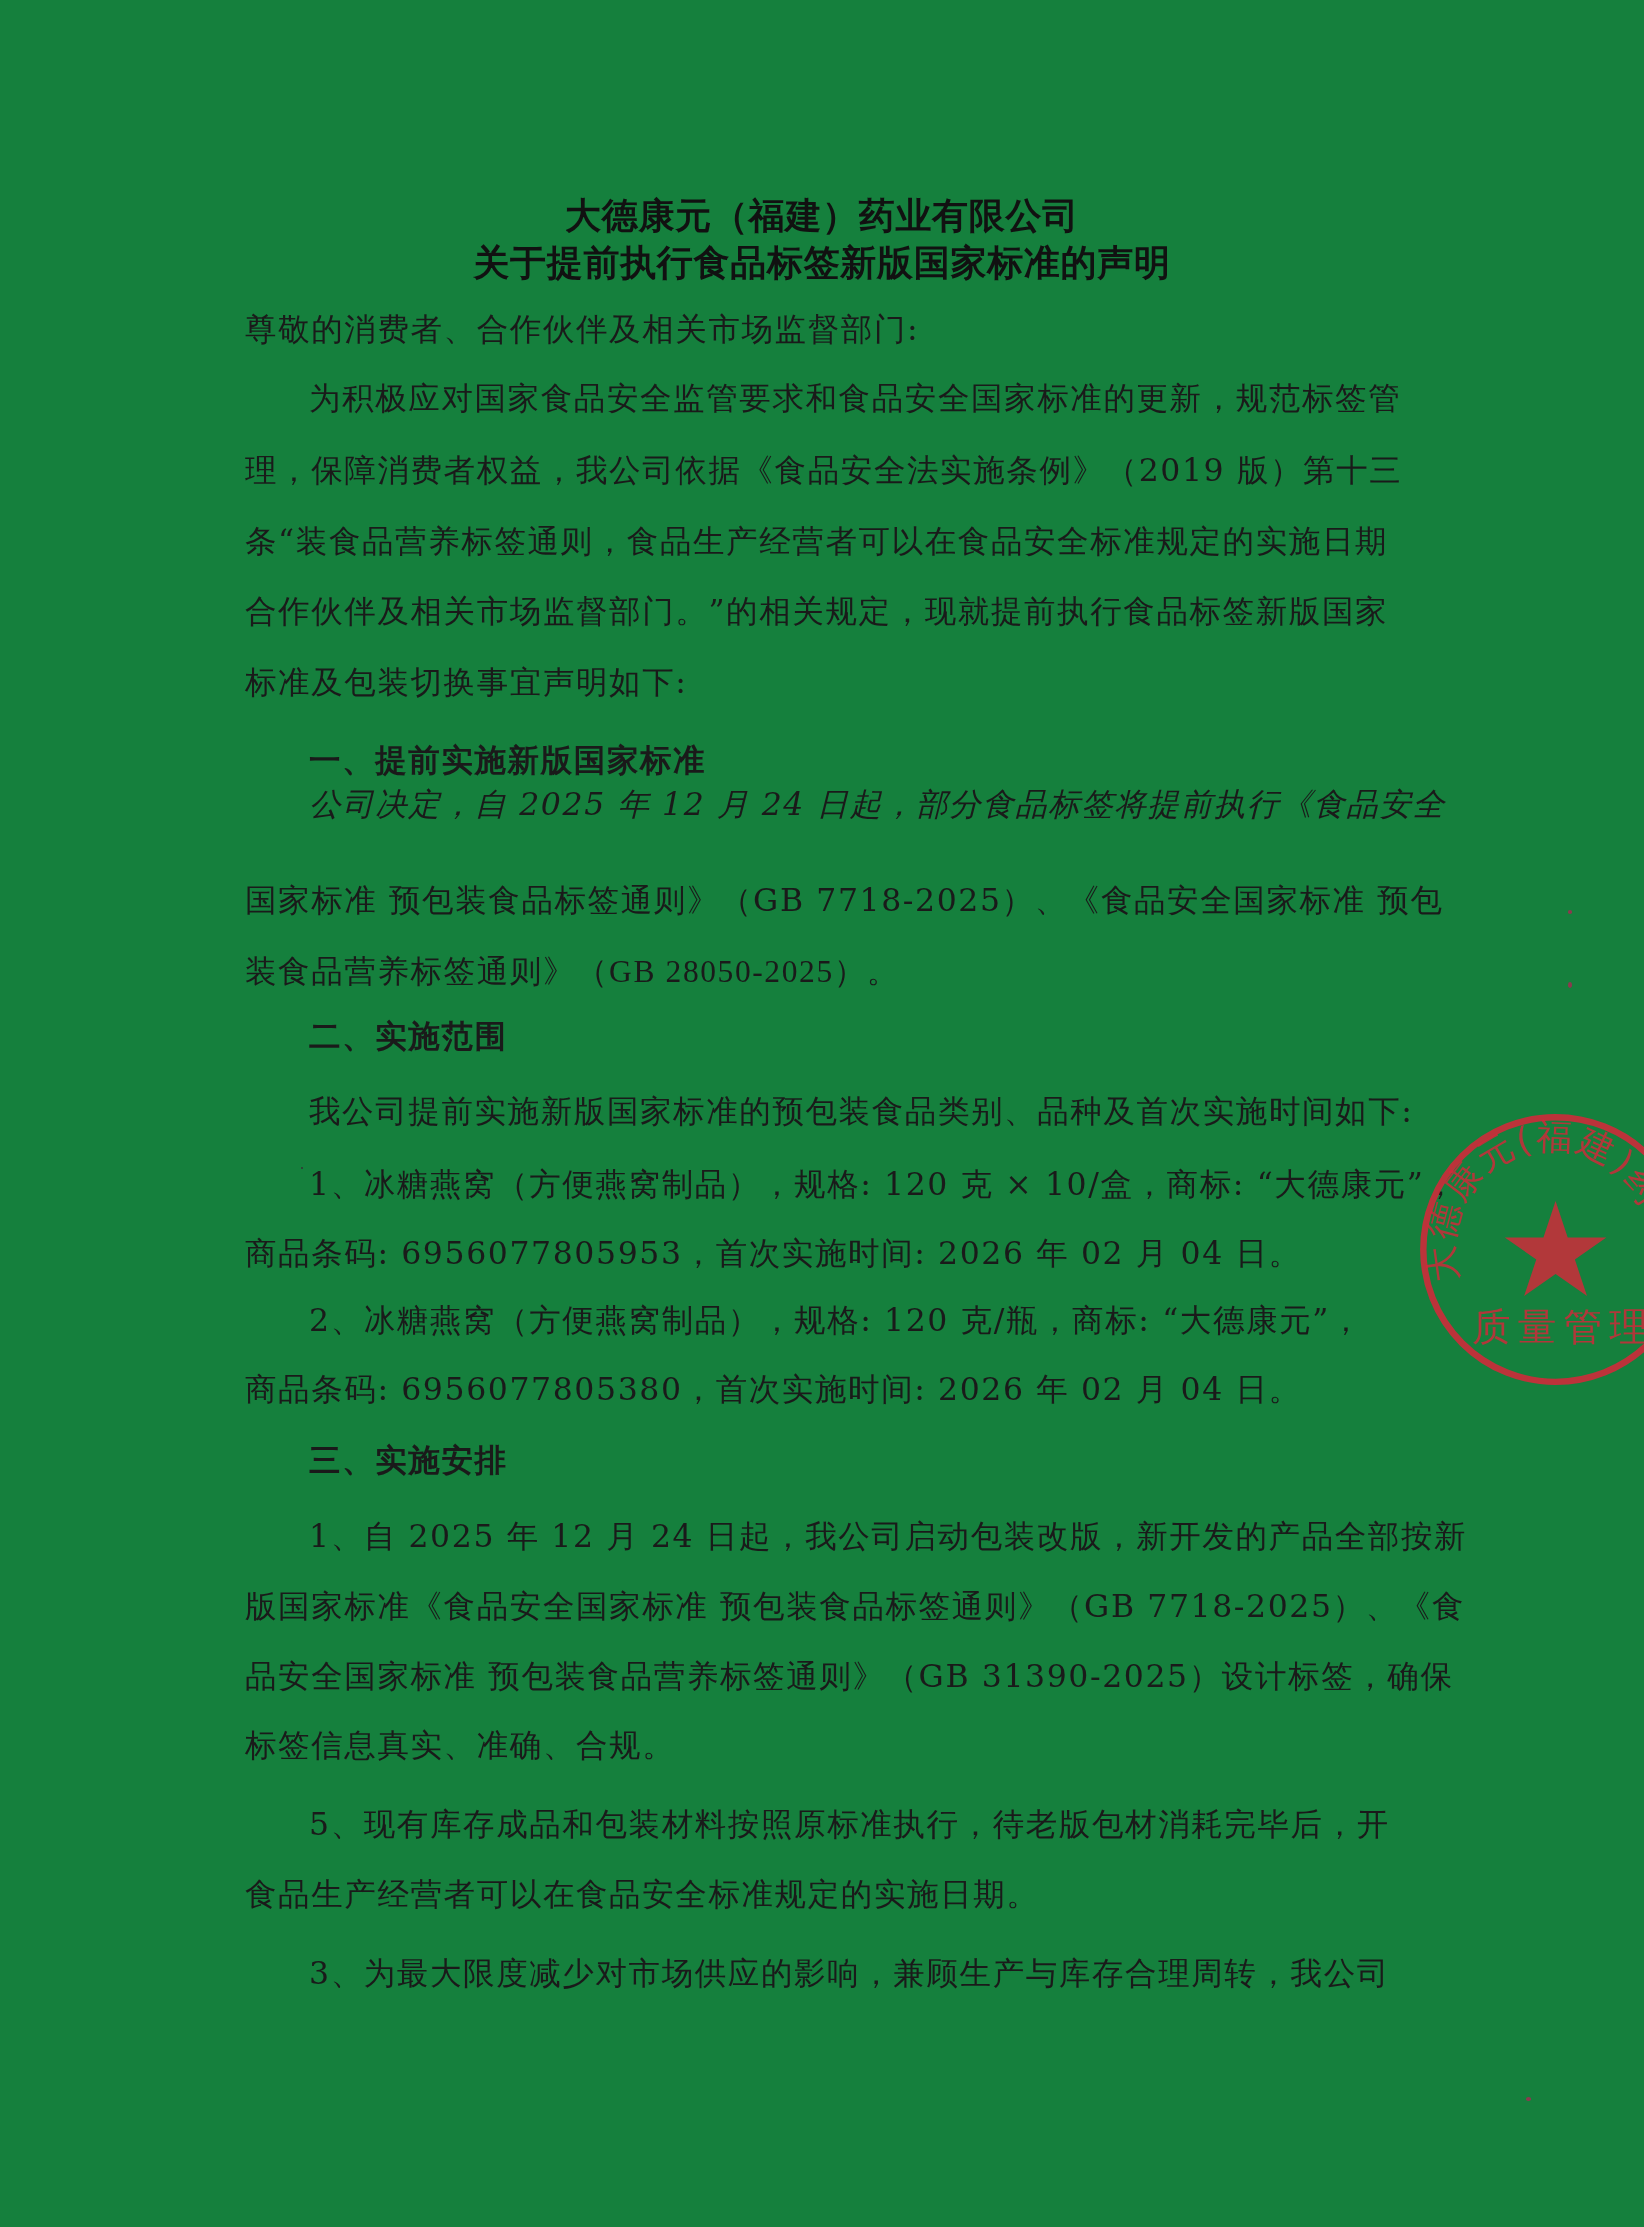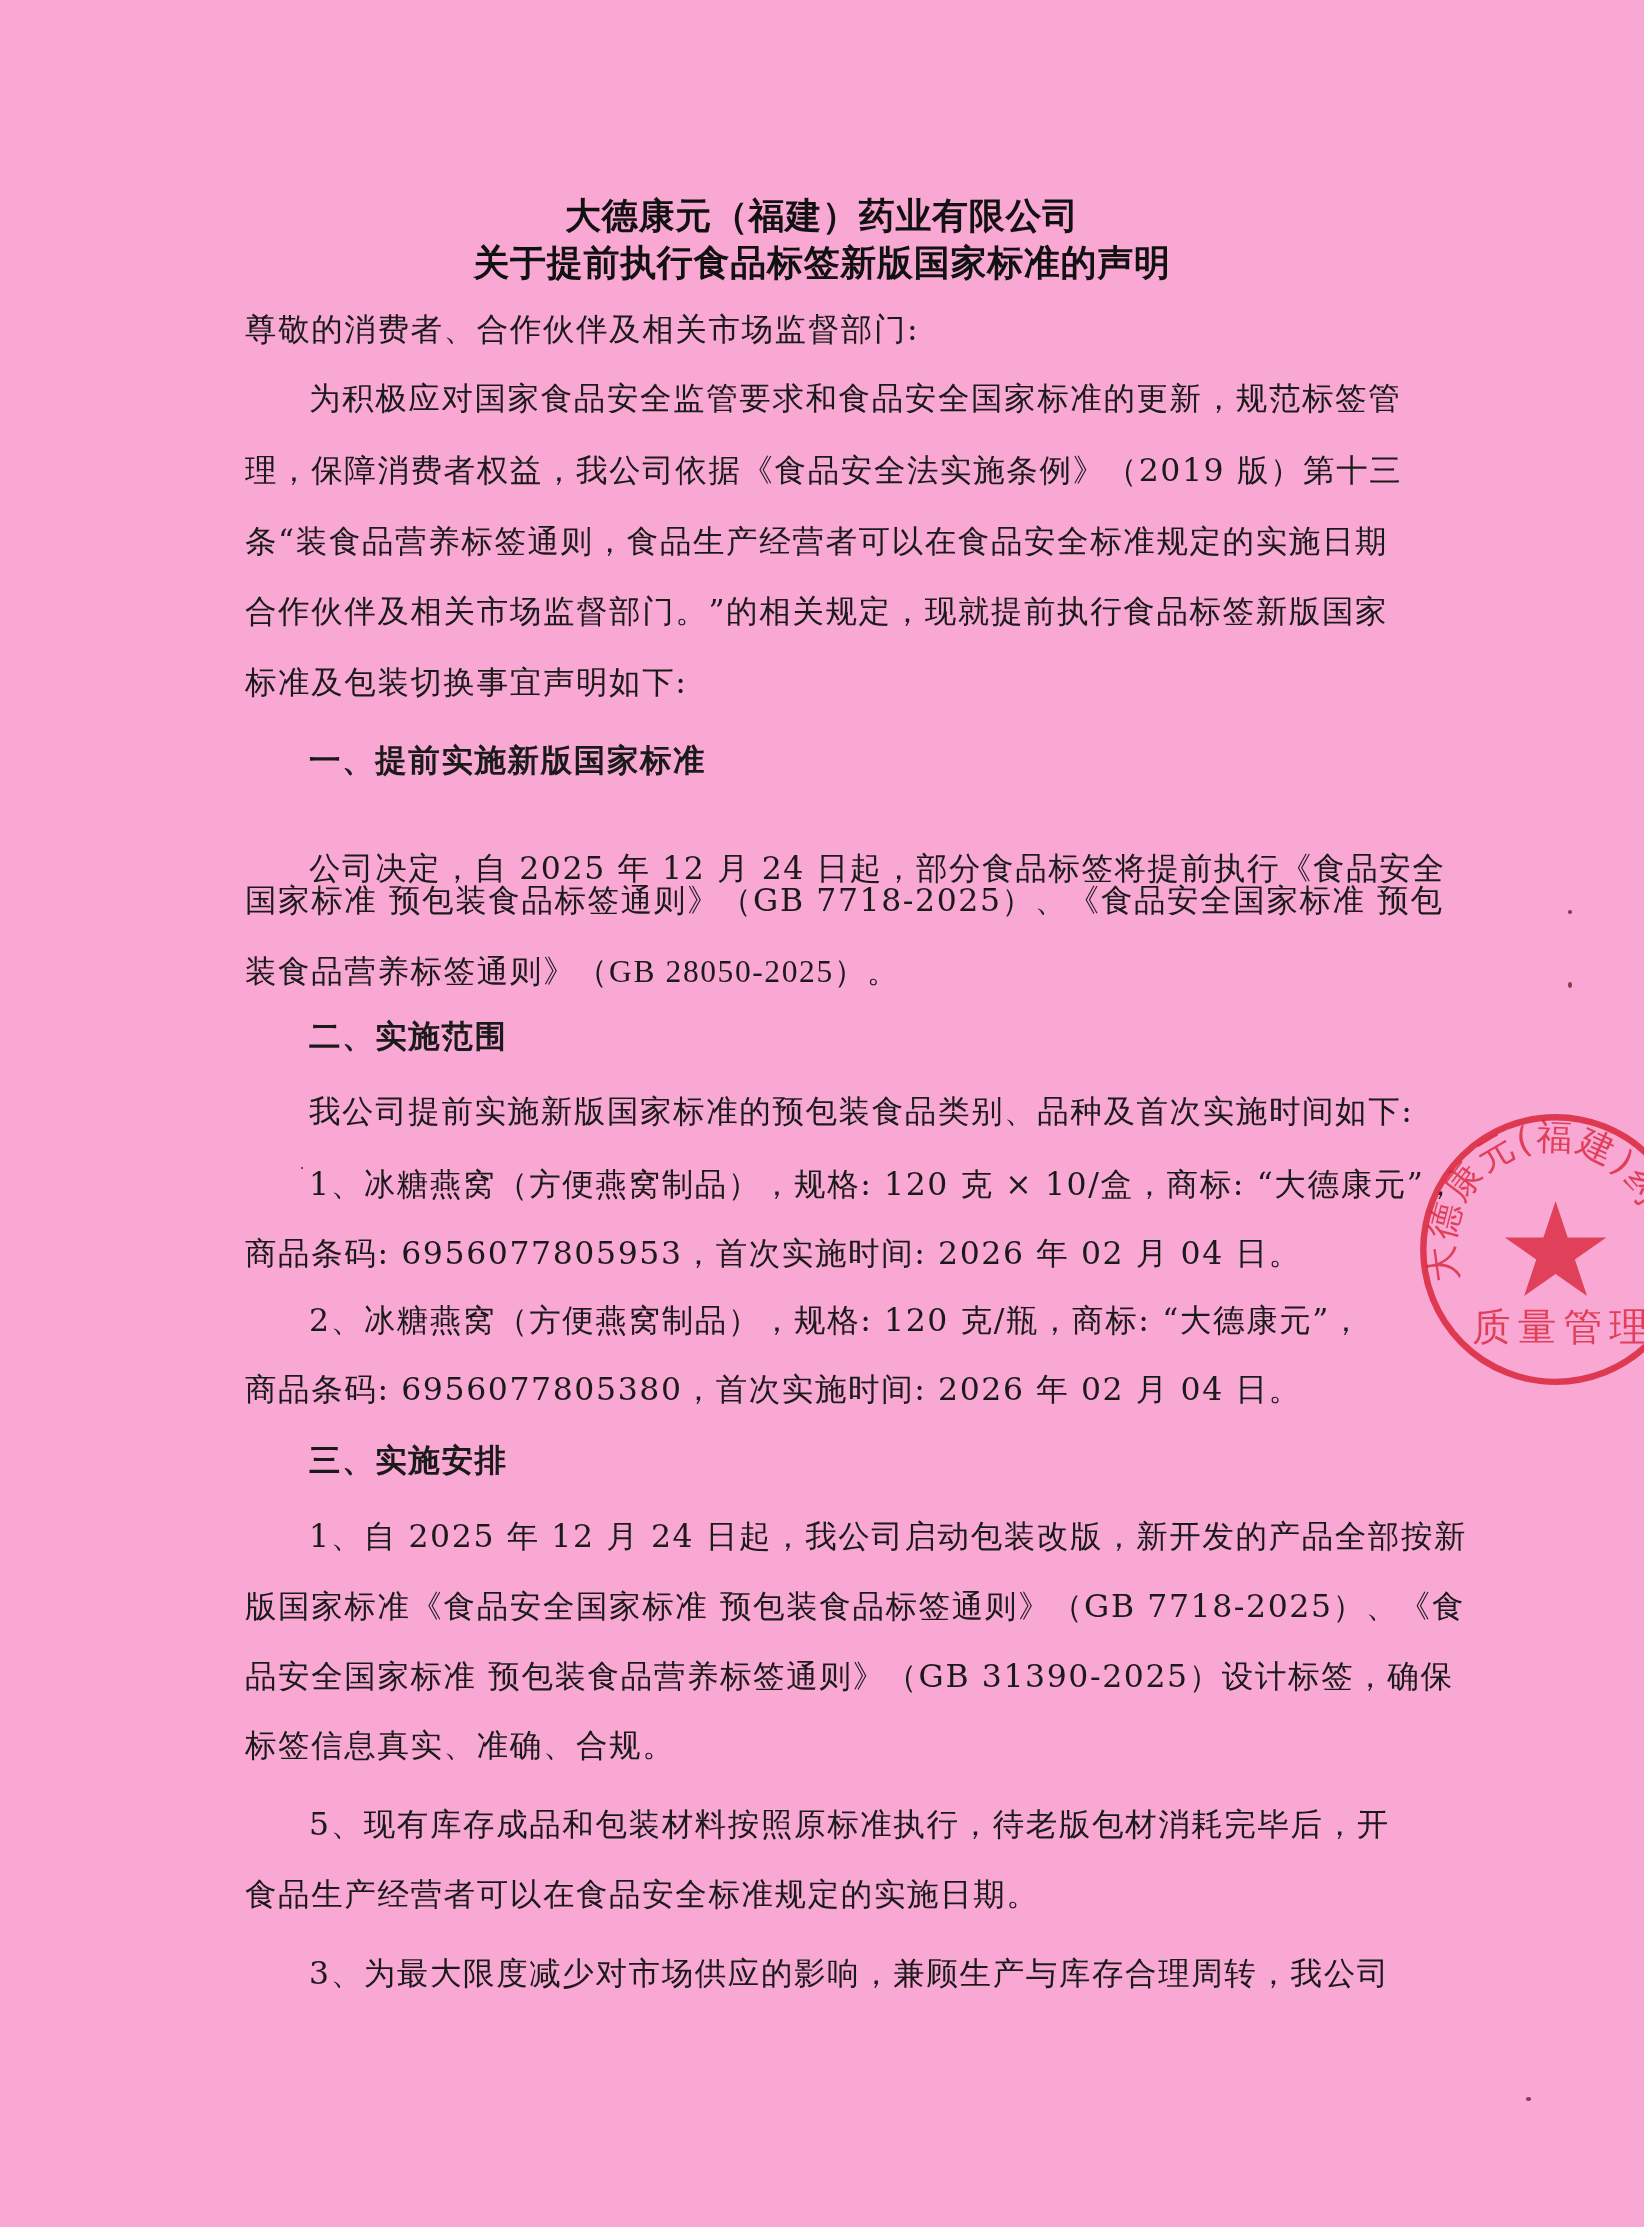--- a/index.html
+++ b/index.html
@@ -1,18 +1,18 @@
 <!DOCTYPE html>
 <html style="font-size:11.5px"><head>
 <meta charset="utf-8">
 <style>
   html, body { margin: 0; padding: 0; background: #ffffff; }
   body { width: 1644px; height: 2227px; position: relative; overflow: hidden;
          font-family: "DejaVu Serif", "Liberation Serif", serif; color: #1a1a1a; }
-  .page { position: absolute; left: 0; top: 0; width: 1644px; height: 2227px; background: #f9a8d4; }
+  .page { position: absolute; left: 0; top: 0; width: 1644px; height: 2227px; background: #15803d; }
   .title { position: absolute; left: 0; width: 1644px; text-align: center;
            font-family: "DejaVu Sans", "Liberation Sans", sans-serif; font-weight: bold;
            font-size: 36px; letter-spacing: 0.7px; color: #111; }
   .line { position: absolute; left: 245px; width: 1138px; font-size: 31.5px; line-height: 40px;
           white-space: nowrap; letter-spacing: 1.6px; color: #1a1a1a; }
   .indent { left: 309px; width: 1074px; }
   .heading { font-weight: bold; }
   .seal { position: absolute; left: 1409px; top: 1108px; width: 286px; height: 286px; }
   .speck { position: absolute; background: #8a3a4e; border-radius: 50%; }
 </style>
@@ -26,21 +26,21 @@
 
   <div class="line" style="top:309px;">尊敬的消费者、合作伙伴及相关市场监督部门:</div>
 
   <div class="line indent" style="top:378px;">为积极应对国家食品安全监管要求和食品安全国家标准的更新，规范标签管</div>
   <div class="line" style="top:450px;">理，保障消费者权益，我公司依据《食品安全法实施条例》（2019 版）第十三</div>
   <div class="line" style="top:521px;">条“装食品营养标签通则，食品生产经营者可以在食品安全标准规定的实施日期</div>
   <div class="line" style="top:591px;">合作伙伴及相关市场监督部门。”的相关规定，现就提前执行食品标签新版国家</div>
   <div class="line" style="top:662px;">标准及包装切换事宜声明如下:</div>
 
   <div class="line indent heading" style="top:740px;">一、提前实施新版国家标准</div>
-  <div class="line indent" style="top:848px;">公司决定，自 2025 年 12 月 24 日起，部分食品标签将提前执行《食品安全</div>
+  <div class="line indent" style="top:784px;font-style:italic;">公司决定，自 2025 年 12 月 24 日起，部分食品标签将提前执行《食品安全</div>
   <div class="line" style="top:880px;">国家标准  预包装食品标签通则》（GB 7718-2025）、《食品安全国家标准  预包</div>
   <div class="line" style="top:952px;font-family:Liberation Serif, serif;">装食品营养标签通则》（GB 28050-2025）。</div>
 
   <div class="line indent heading" style="top:1016px;">二、实施范围</div>
   <div class="line indent" style="top:1091px;">我公司提前实施新版国家标准的预包装食品类别、品种及首次实施时间如下:</div>
   <div class="line indent" style="top:1164px;">1、冰糖燕窝（方便燕窝制品），规格: 120 克 × 10/盒，商标: “大德康元”，</div>
   <div class="line" style="top:1233px;">商品条码: 6956077805953，首次实施时间: 2026 年 02 月 04 日。</div>
   <div class="line indent" style="top:1300px;">2、冰糖燕窝（方便燕窝制品），规格: 120 克/瓶，商标: “大德康元”，</div>
   <div class="line" style="top:1369px;">商品条码: 6956077805380，首次实施时间: 2026 年 02 月 04 日。</div>
 

